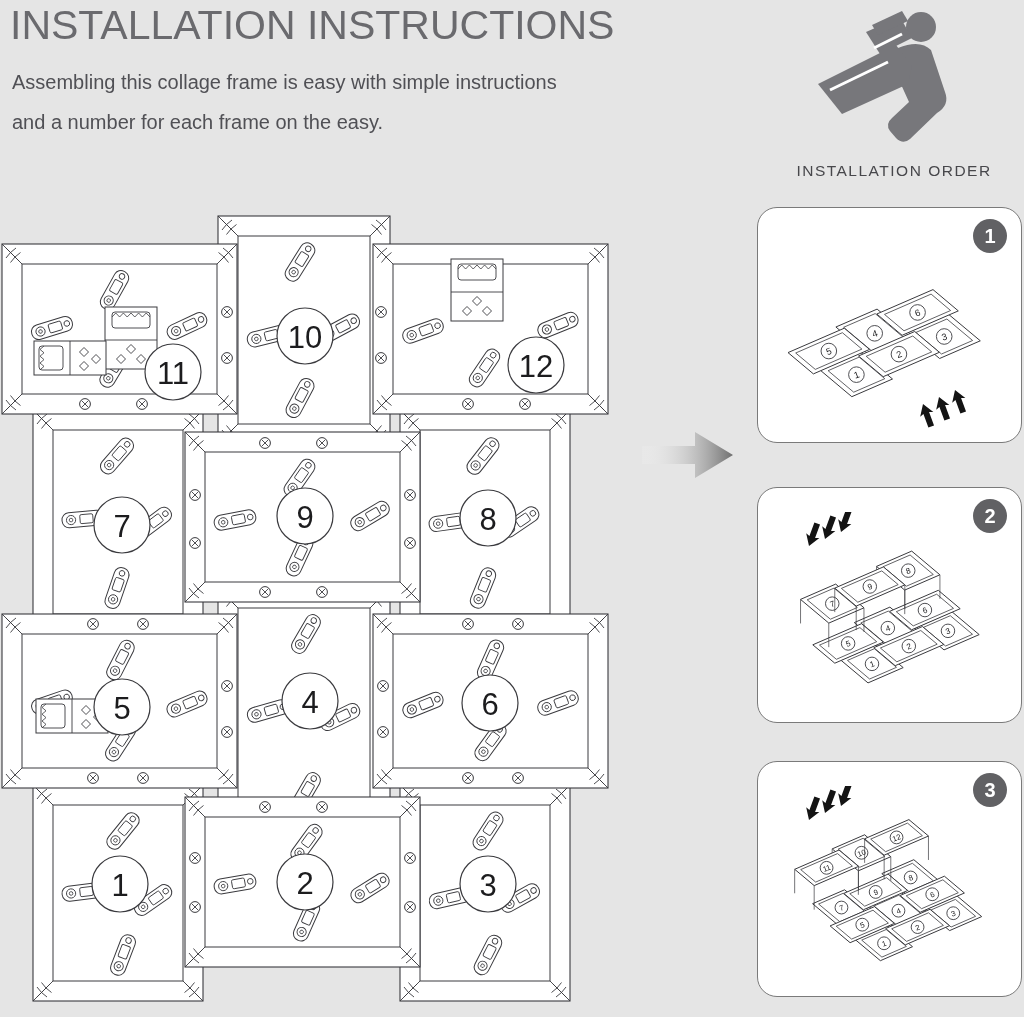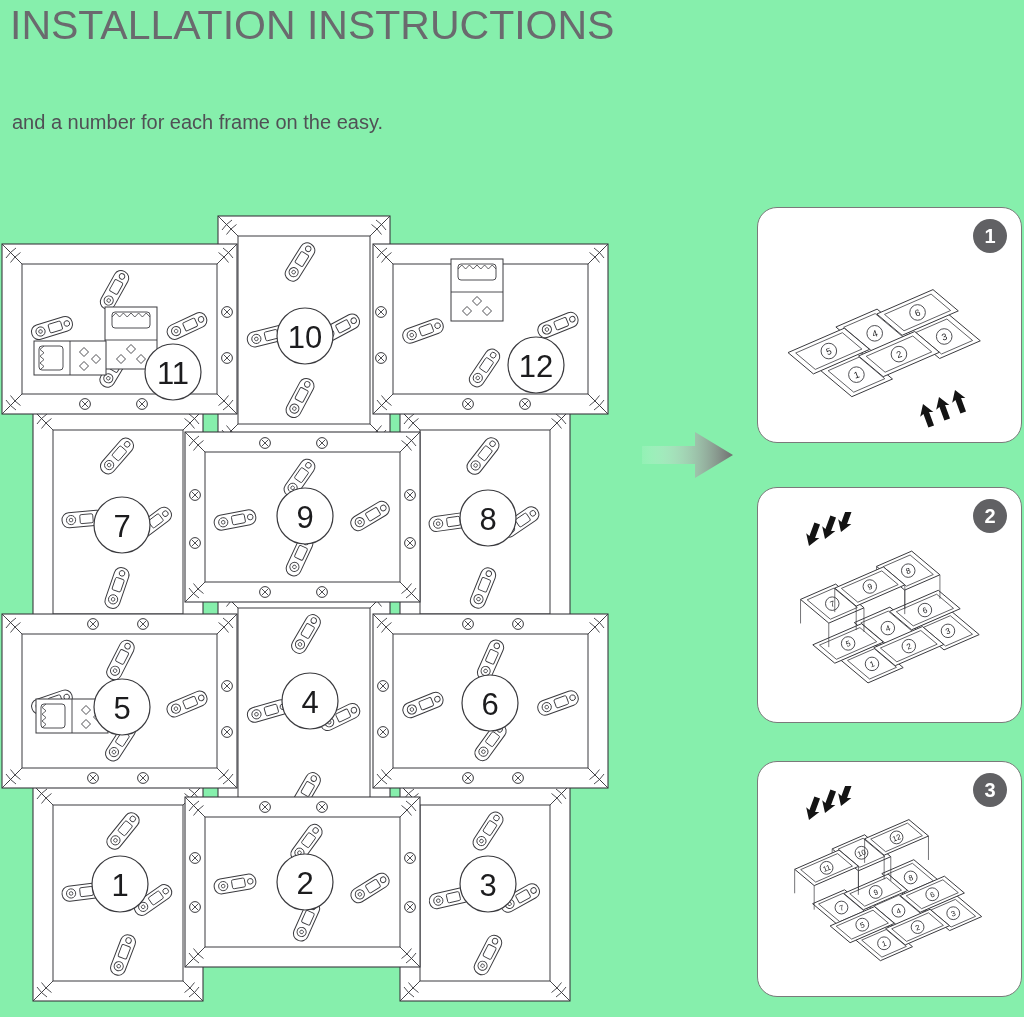--- a/index.html
+++ b/index.html
@@ -1,16 +1,16 @@
 <!DOCTYPE html>
 <html><head>
 <meta charset="utf-8">
 <style>
   html,body{margin:0;padding:0;background:#ffffff;}
-  .page{position:relative;width:1024px;height:1017px;background:#86efac;overflow:hidden;
+  .page{position:relative;width:1024px;height:1017px;background:#e5e5e5;overflow:hidden;
         font-family:"Liberation Sans",sans-serif;}
   .title{position:absolute;left:10px;top:2px;font-size:41px;font-weight:500;
          color:#6a6a6e;letter-spacing:0px;margin:0;white-space:nowrap;}
   .sub{position:absolute;left:12px;top:62px;font-size:20px;color:#505055;
        line-height:40px;margin:0;}
   .order-guide{position:absolute;left:778px;top:4px;width:232px;height:188px;text-align:center;}
   .order-guide svg{display:block;margin:0 auto;}
   .order-label{font-size:15.5px;color:#47474b;letter-spacing:1.5px;margin-top:8px;white-space:nowrap;}
   #main-diagram{position:absolute;left:0px;top:198px;}
   #flow-arrow{position:absolute;left:640px;top:424px;}
@@ -22,22 +22,38 @@
          display:flex;align-items:center;justify-content:center;}
   .step-svg{position:absolute;left:5px;top:24px;}
 </style>
 </head>
 <body>
 
 <div class="page">
 
   <h1 class="title">INSTALLATION INSTRUCTIONS</h1>
 
-  <p class="sub"><br><span>and a number for each frame on the easy.</span></p>
+  <p class="sub"><span>Assembling this collage frame is easy with simple instructions</span><br><span>and a number for each frame on the easy.</span></p>
 
+  <div class="order-guide">
+    <svg width="180" height="150" viewBox="0 0 180 150">
+      <g fill="#77777b" stroke="none">
+        <circle cx="117" cy="23" r="15"></circle>
+        <path d="M 94,44 Q 116,35 127,46 L 141,88 Q 146,101 133,109 L 106,135 Q 99,141 92,134 L 86,127 Q 81,120 88,114 L 105,98 L 95,76 Z"></path>
+        <polygon points="14,80 92,41 108,62 104,80 38,110"></polygon>
+        <polygon points="62,28 96,13 108,34 76,50"></polygon>
+        <polygon points="68,21 98,7 104,17 74,31"></polygon>
+      </g>
+      <g stroke="#ffffff" stroke-width="3" fill="none">
+        <polyline points="26,86 84,58"></polyline>
+        <polyline points="70,44 98,30"></polyline>
+      </g>
+    </svg>
+    <div class="order-label">INSTALLATION ORDER</div>
+  </div>
 
   <svg id="main-diagram" width="645" height="814" viewBox="0 0 645 814">
       <g>
         <rect x="218" y="18" width="172" height="228" fill="#fff" stroke="#3a3a3e" stroke-width="1.1"></rect>
         <rect x="238" y="38" width="132" height="188" fill="#fff" stroke="#3a3a3e" stroke-width="1"></rect>
         <path d="M218,18 l20,20 M390,18 l-20,20 M390,246 l-20,-20 M218,246 l20,-20" stroke="#3a3a3e" stroke-width="0.9"></path>
         <path d="M2,2 L15,15 M6.5,6.5 L12,2 M6.5,6.5 L2,12 M11,11 L16.5,6.5 M11,11 L6.5,16.5" transform="translate(220,20) rotate(0)" stroke="#3a3a3e" stroke-width="0.9" fill="none"></path>
         <path d="M2,2 L15,15 M6.5,6.5 L12,2 M6.5,6.5 L2,12 M11,11 L16.5,6.5 M11,11 L6.5,16.5" transform="translate(388,20) rotate(90)" stroke="#3a3a3e" stroke-width="0.9" fill="none"></path>
         <path d="M2,2 L15,15 M6.5,6.5 L12,2 M6.5,6.5 L2,12 M11,11 L16.5,6.5 M11,11 L6.5,16.5" transform="translate(388,244) rotate(180)" stroke="#3a3a3e" stroke-width="0.9" fill="none"></path>
         <path d="M2,2 L15,15 M6.5,6.5 L12,2 M6.5,6.5 L2,12 M11,11 L16.5,6.5 M11,11 L6.5,16.5" transform="translate(220,244) rotate(270)" stroke="#3a3a3e" stroke-width="0.9" fill="none"></path>

